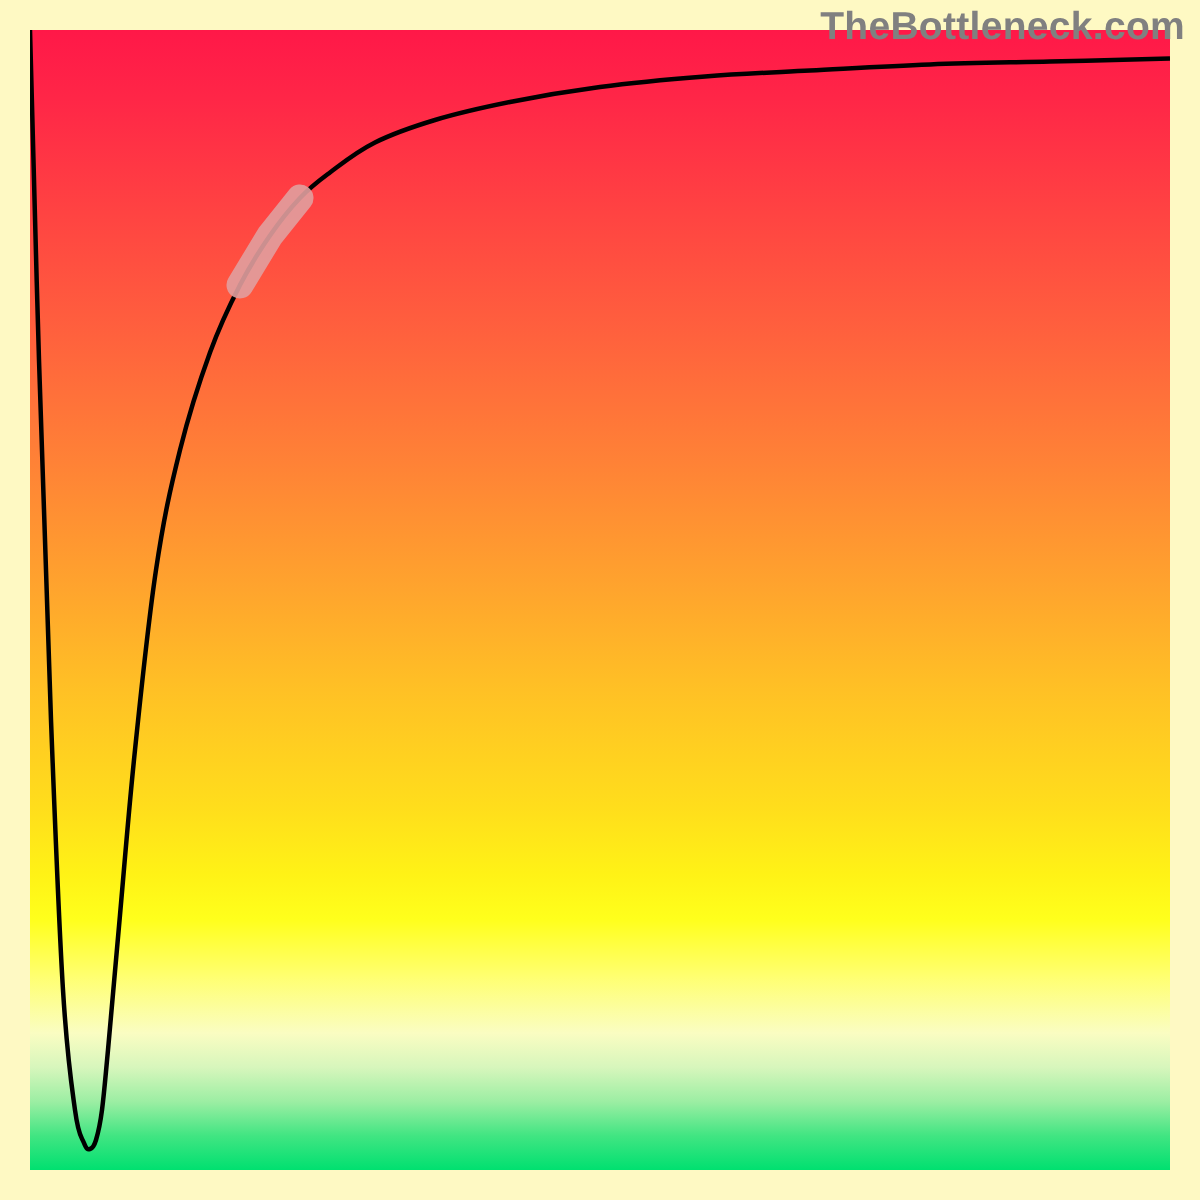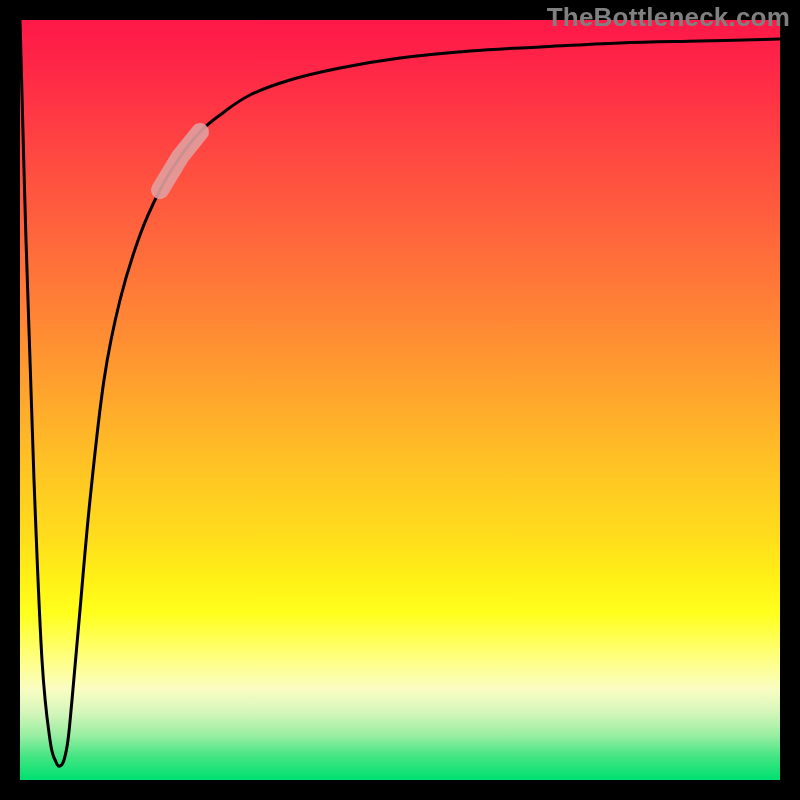--- a/index.html
+++ b/index.html
@@ -7,21 +7,21 @@
     padding: 0;
     width: 800px;
     height: 800px;
     background: #ffffff;
     font-family: Arial, Helvetica, sans-serif;
   }
   .frame {
     position: relative;
     width: 800px;
     height: 800px;
-    background: #000000;
+    background: #fef9c3;
     text-align: right;
   }
   .watermark {
     position: absolute;
     top: 2px;
     right: 10px;
     color: #808080;
     font-weight: 600;
     font-size: 26px;
     letter-spacing: 0.2px;

